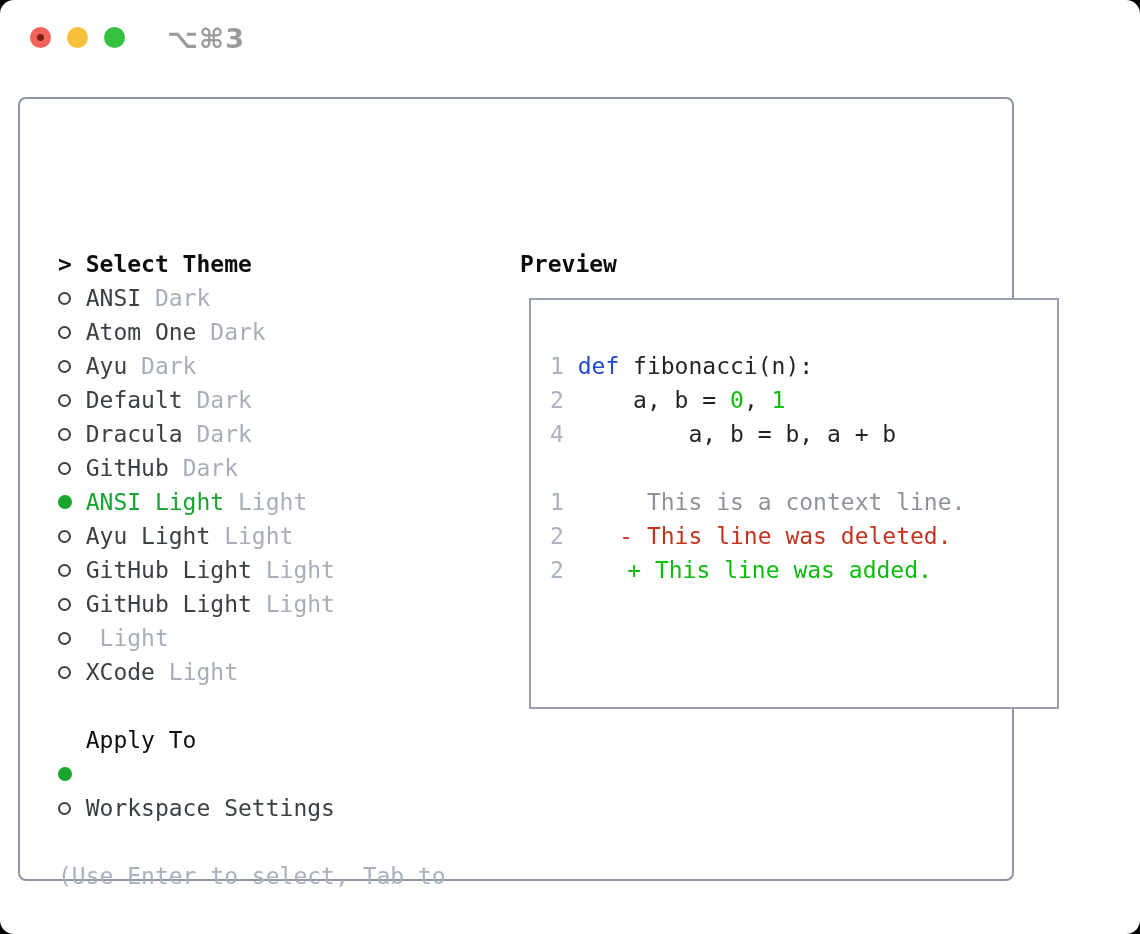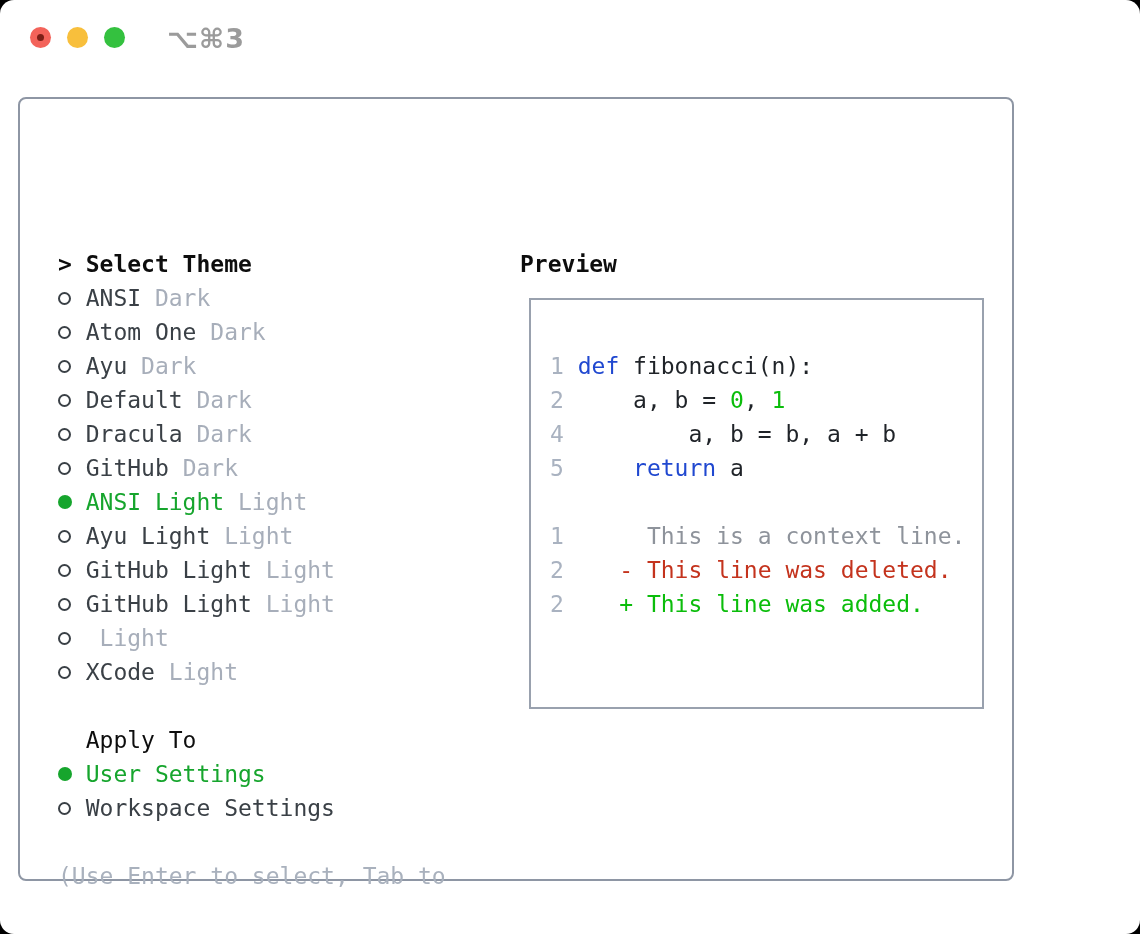--- a/index.html
+++ b/index.html
@@ -41,33 +41,33 @@
   .t-name.sel { color:var(--accent_green); }
   .t-var { color:var(--variant_gray); margin-left:1ch; }
   .apply-label { color:var(--black); }
   .opt { color:var(--name_dark); }
   .opt.sel { color:var(--accent_green); }
   .hint { color:var(--hint_gray); }
   
   .preview-col { position:absolute; left:500px; top:148px; }
   .preview-title { height:34px; line-height:34px; font-weight:bold; color:var(--black); }
   .preview-box {
-    position:absolute; left:9px; top:51px; width:455px; height:411px;
+    position:absolute; left:9px; top:51px; width:530px; height:411px;
     border:2px solid var(--preview_border); box-sizing:border-box; background:#fff;
     padding:49px 0 18px 19px; overflow:hidden;
   }
   .code-line { white-space:pre; height:34px; line-height:34px; }
   .lineno { display:inline-block; width:2ch; color:var(--lineno_gray); }
   .c-plain   { color:var(--code_plain); }
   .c-keyword { color:var(--keyword_blue); }
   .c-builtin { color:var(--builtin_cyan); }
   .c-number  { color:var(--number_green); }
   .c-context { color:var(--context_gray); }
   .c-deleted { color:var(--deleted_red); }
-  .c-added   { color:var(--added_green); }
+  .c-added   { color:var(--added_green);margin-left:8px; }
 </style>
 </head>
 <body>
 
 <div class="titlebar">
   <div class="tl tl-close">
     <span class="dot"></span>
   </div>
   <div class="tl tl-min"></div>
   <div class="tl tl-zoom"></div>
@@ -94,37 +94,36 @@
         <div class="row"><span class="slot"><span class="radio"></span></span><span class="t-name">GitHub Light</span><span class="t-var">Light</span></div>
         <div class="row"><span class="slot"><span class="radio"></span></span><span class="t-var">Light</span></div>
         <div class="row"><span class="slot"><span class="radio"></span></span><span class="t-name">XCode</span><span class="t-var">Light</span></div>
       </div>
     <div class="row"></div>
     <div class="row">
       <span class="slot"></span>
       <span class="apply-label">Apply To</span>
     </div>
     <div id="apply-list">
-        <div class="row"><span class="slot"><span class="radio sel"></span></span><span class="opt sel">User Settings</span></div>
+        <div class="row"><span class="slot"><span class="radio sel"></span></span></div>
         <div class="row"><span class="slot"><span class="radio"></span></span><span class="opt">Workspace Settings</span></div>
       </div>
     <div class="row"></div>
     <div id="hint">
         <div class="row hint">(Use Enter to select, Tab to</div>
       </div>
   </div>
 
   <div class="preview-col">
     <div class="preview-title">Preview</div>
     <div class="preview-box">
       <div id="code">
           <div class="code-line"><span class="lineno">1</span><span class="c-keyword">def</span><span class="c-plain"> fibonacci(n):</span></div>
           <div class="code-line"><span class="lineno">2</span><span class="c-plain">    a, b = </span><span class="c-number">0</span><span class="c-plain">, </span><span class="c-number">1</span></div>
           <div class="code-line"><span class="lineno">4</span><span class="c-plain">        a, b = b, a + b</span></div>
-          <div class="code-line"><span class="lineno">5</span><span class="c-plain">    </span><span class="c-keyword">return</span><span class="c-plain"> a</span></div>
           <div class="code-line"><span class="lineno"></span></div>
           <div class="code-line"><span class="lineno">1</span><span class="c-context">     This is a context line.</span></div>
           <div class="code-line"><span class="lineno">2</span><span class="c-plain">   </span><span class="c-deleted">- This line was deleted.</span></div>
           <div class="code-line"><span class="lineno">2</span><span class="c-plain">   </span><span class="c-added">+ This line was added.</span></div>
         </div>
     </div>
   </div>
 
 </div>
 

